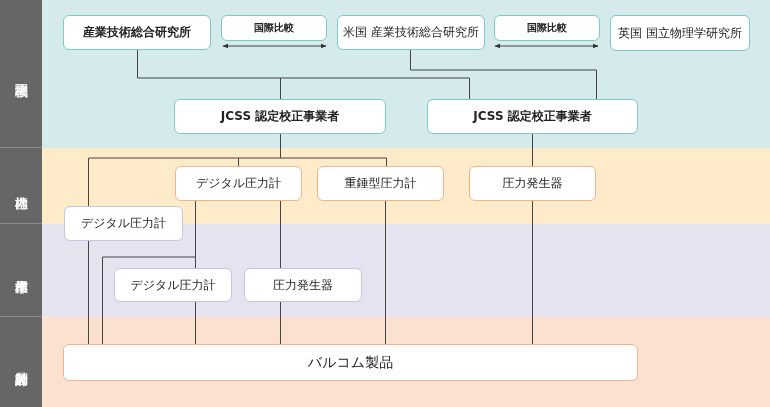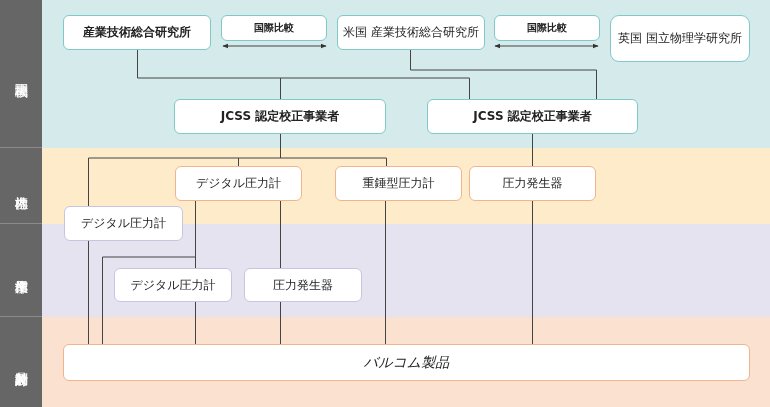--- a/index.html
+++ b/index.html
@@ -98,45 +98,45 @@
 </div>
 <div class="node teal small" style="left:221px;top:15px;width:106px;height:26px;">
   <span>国際比較</span>
 </div>
 <div class="node teal" style="left:337px;top:15px;width:148px;height:35px;">
   <span>米国 産業技術総合研究所</span>
 </div>
 <div class="node teal small" style="left:494px;top:15px;width:106px;height:26px;">
   <span>国際比較</span>
 </div>
-<div class="node teal" style="left:610px;top:15px;width:140px;height:47px;border-radius:9px;">
+<div class="node teal" style="left:610px;top:15px;width:140px;height:36px;">
   <span>英国 国立物理学研究所</span>
 </div>
 <div class="node teal bold" style="left:174px;top:99px;width:212px;height:35px;">
   <span>JCSS 認定校正事業者</span>
 </div>
 <div class="node teal bold" style="left:427px;top:99px;width:211px;height:35px;">
   <span>JCSS 認定校正事業者</span>
 </div>
 
 <div class="node orange" style="left:175px;top:166px;width:127px;height:35px;">
   <span>デジタル圧力計</span>
 </div>
-<div class="node orange" style="left:335px;top:166px;width:127px;height:35px;">
+<div class="node orange" style="left:317px;top:166px;width:127px;height:35px;">
   <span>重錘型圧力計</span>
 </div>
 <div class="node orange" style="left:469px;top:166px;width:127px;height:35px;">
   <span>圧力発生器</span>
 </div>
 <div class="node purple" style="left:64px;top:206px;width:119px;height:35px;">
   <span>デジタル圧力計</span>
 </div>
 
 <div class="node purple" style="left:114px;top:268px;width:118px;height:34px;">
   <span>デジタル圧力計</span>
 </div>
 <div class="node purple" style="left:244px;top:268px;width:118px;height:34px;">
   <span>圧力発生器</span>
 </div>
 
-<div class="node orange" style="left:63px;top:344px;width:687px;height:37px;font-size:14px;font-style:italic;">
+<div class="node orange" style="left:63px;top:344px;width:575px;height:37px;font-size:14px;">
   <span>バルコム製品</span>
 </div>
 
 </body></html>

